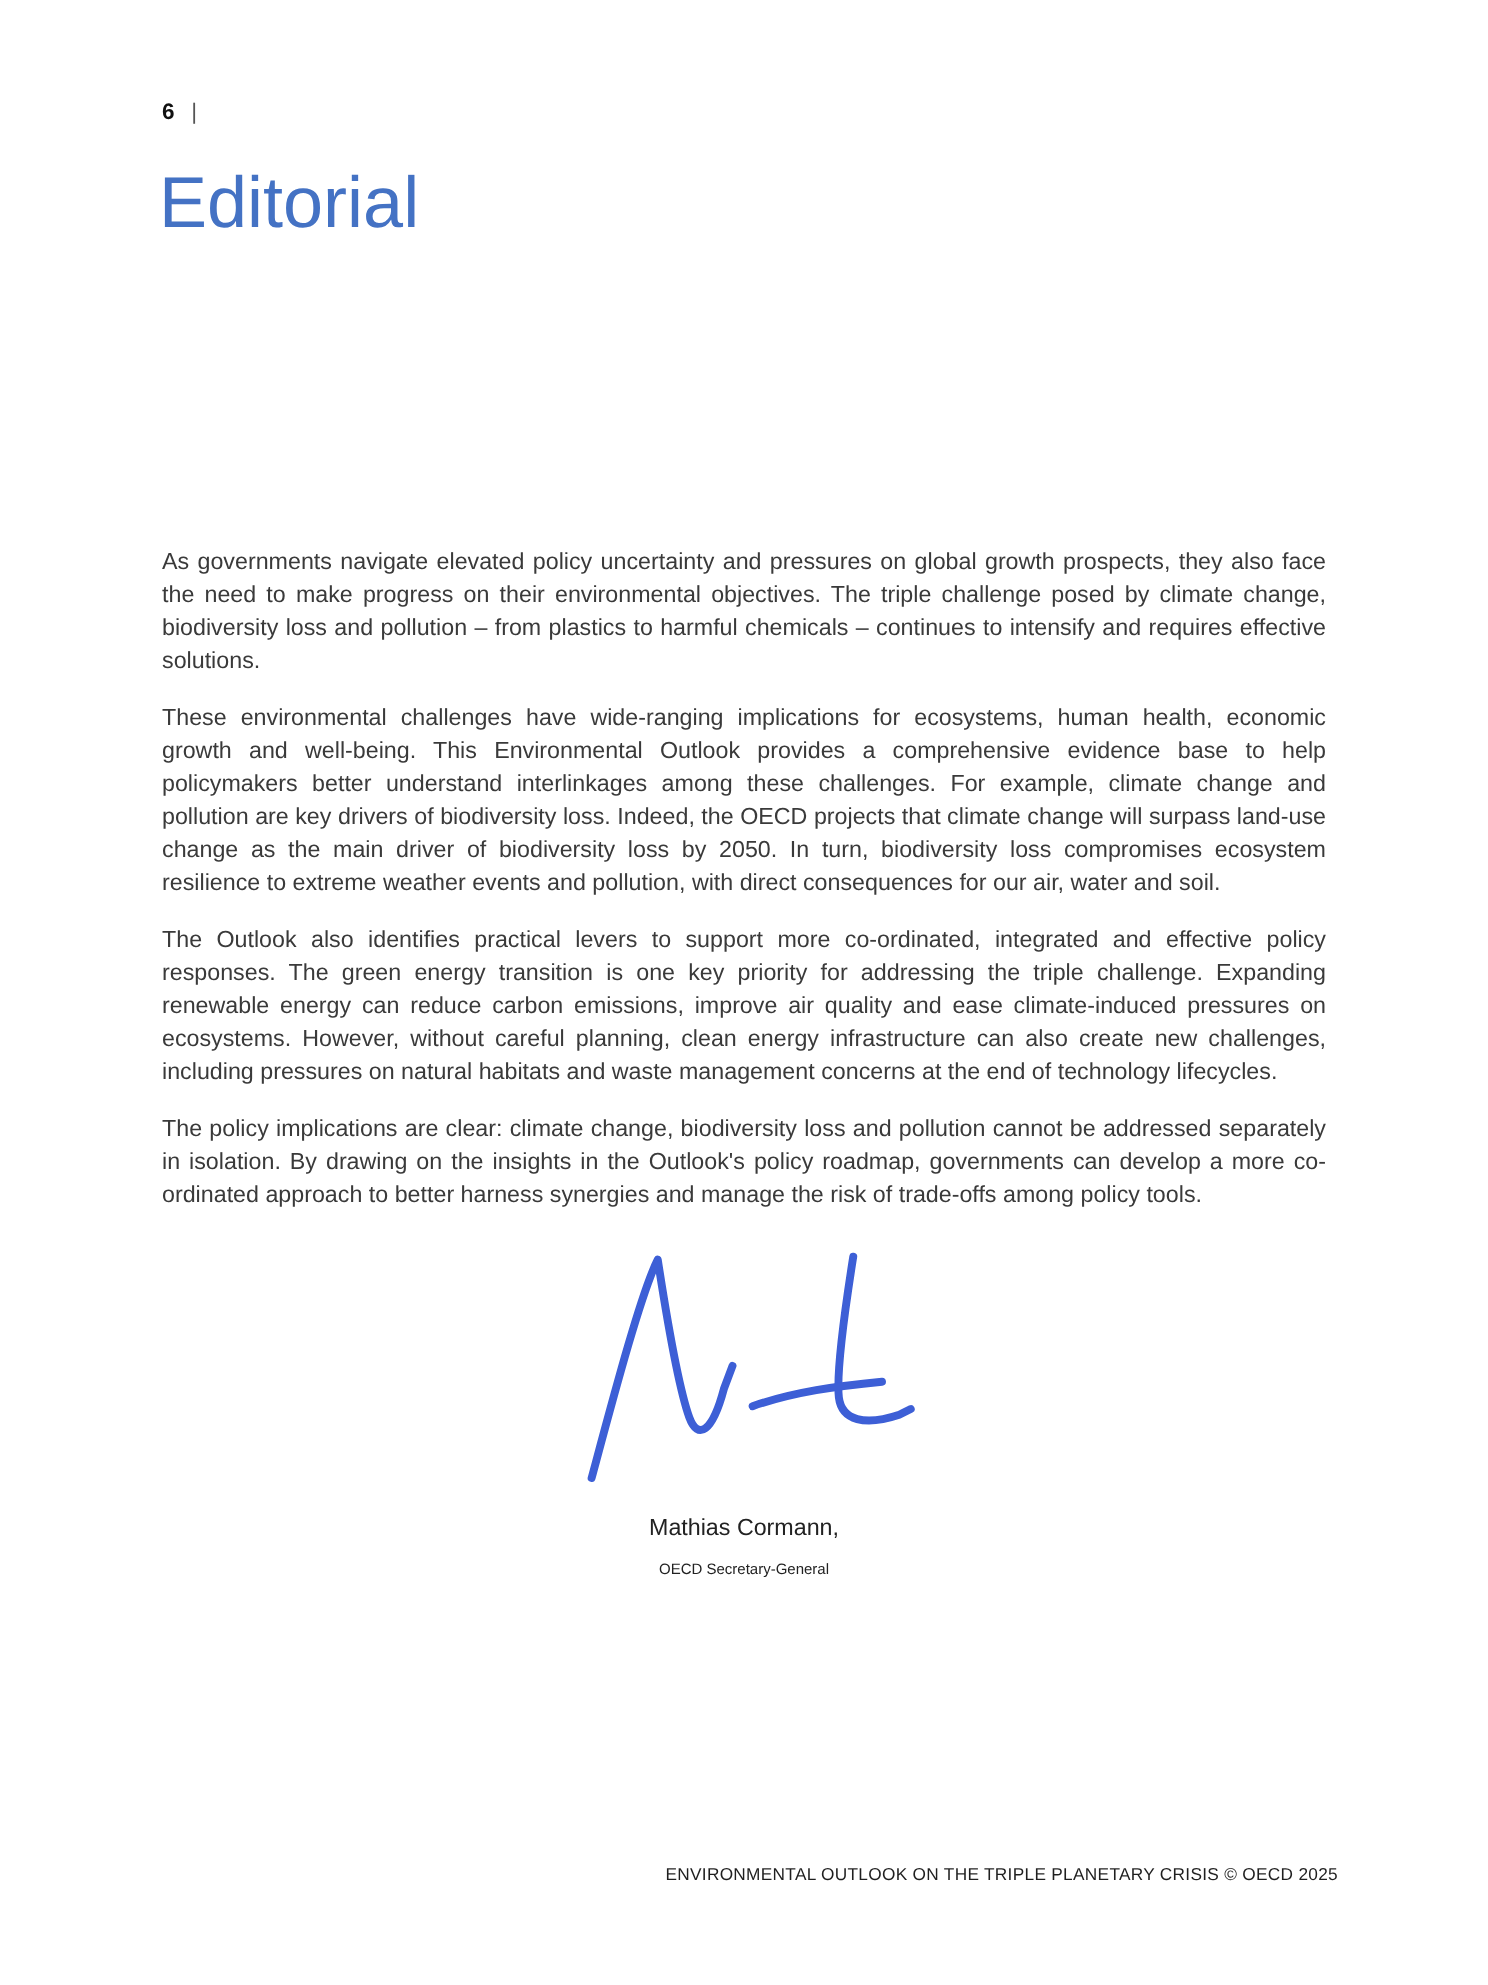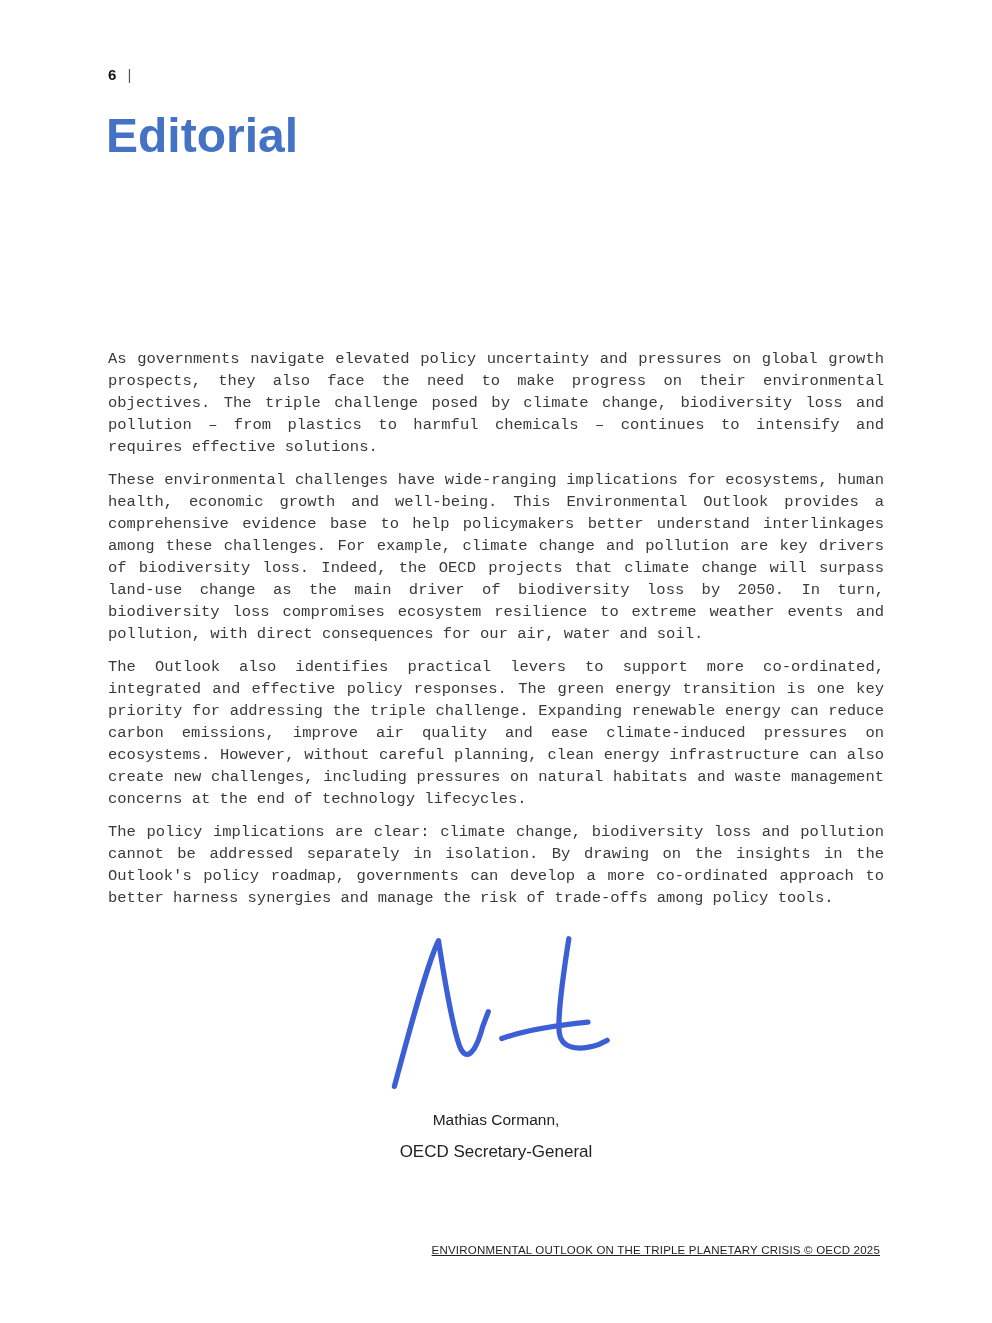--- a/index.html
+++ b/index.html
@@ -10,38 +10,38 @@
   html,body{margin:0;padding:0;}
   body{
     width:992px;height:1323px;position:relative;background:#ffffff;
     font-family:"Liberation Sans", sans-serif;overflow:hidden;
   }
   .page-number{position:absolute;top:66px;left:108px;font-size:15px;color:#111;}
   .page-number .num{font-weight:700;}
   .page-number .bar{font-weight:400;color:#555;margin-left:7px;}
   h1.page-title{
     position:absolute;top:108px;left:106px;margin:0;
-    font-size:48px;font-weight:700;color:var(--title-blue);
+    font-size:48px;font-weight:400;color:var(--title-blue);
   }
   .content{position:absolute;top:348px;left:108px;width:776px;}
   .content p{
-    margin:0 0 11px 0;font-size:15.5px;line-height:22px;
-    text-align:justify;color:var(--body-text);font-family:Liberation Mono, monospace;
+    margin:16px 0 11px 0;font-size:15.5px;line-height:22px;
+    text-align:justify;color:var(--body-text);
   }
   .sig-block{margin-top:16px;text-align:center;}
   svg.signature{display:block;margin:0 auto;}
   svg.signature path{
     fill:none;stroke:var(--signature-blue);stroke-width:5.5;
     stroke-linecap:round;stroke-linejoin:round;
   }
   .sig-name{margin-top:8px;font-weight:400;font-size:15.5px;color:#222;}
-  .sig-role{margin-top:13px;font-size:17px;color:#222;}
+  .sig-role{margin-top:13px;font-size:10px;color:#222;}
   .footer{
-    position:absolute;top:1244px;left:104px;width:776px;text-align:right;
-    font-size:11.5px;color:#1f1f1f;letter-spacing:0.2px;text-decoration:underline;
+    position:absolute;top:1244px;left:116px;width:776px;text-align:right;
+    font-size:11.5px;color:#1f1f1f;letter-spacing:0.2px;
   }
 </style>
 </head>
 <body>
 
 <div class="page-number">
   <span class="num">6</span>
   <span class="bar">|</span>
 </div>
 

